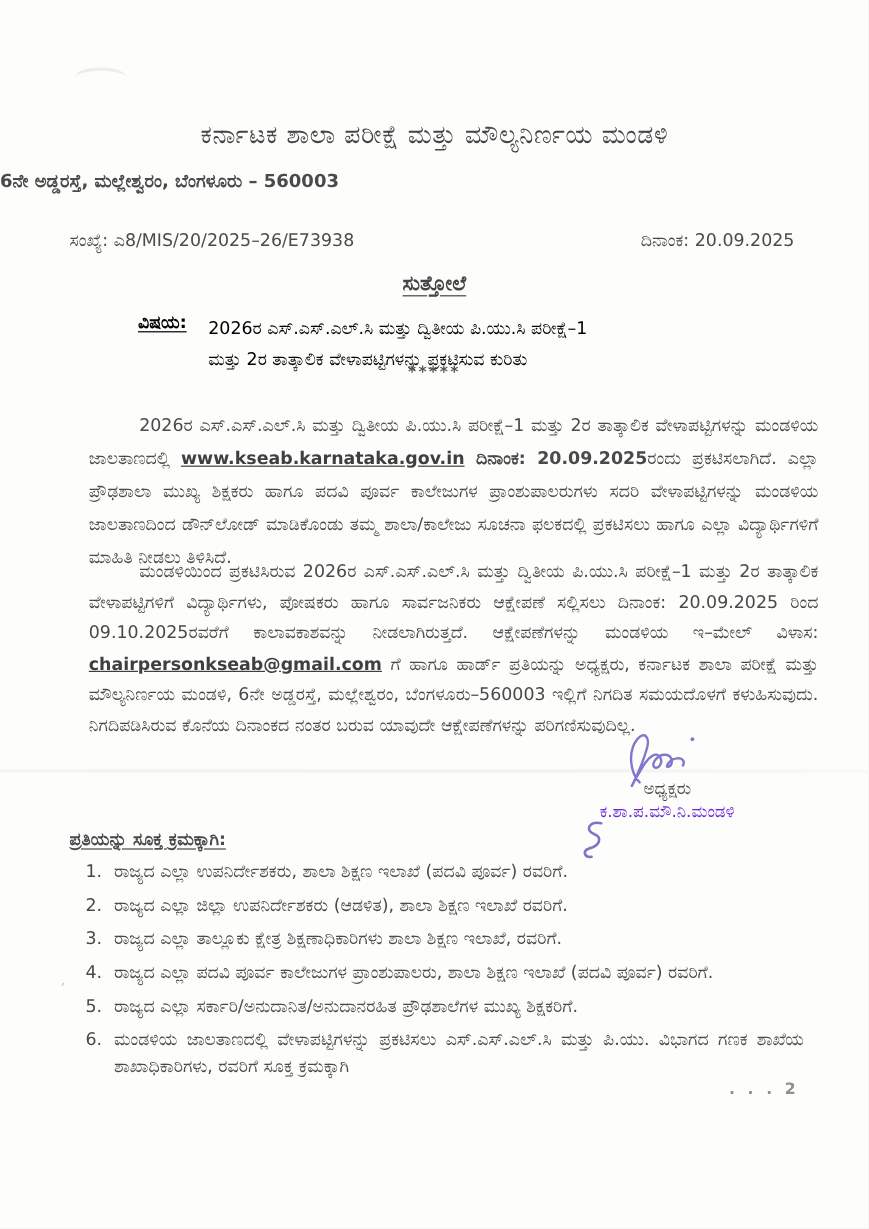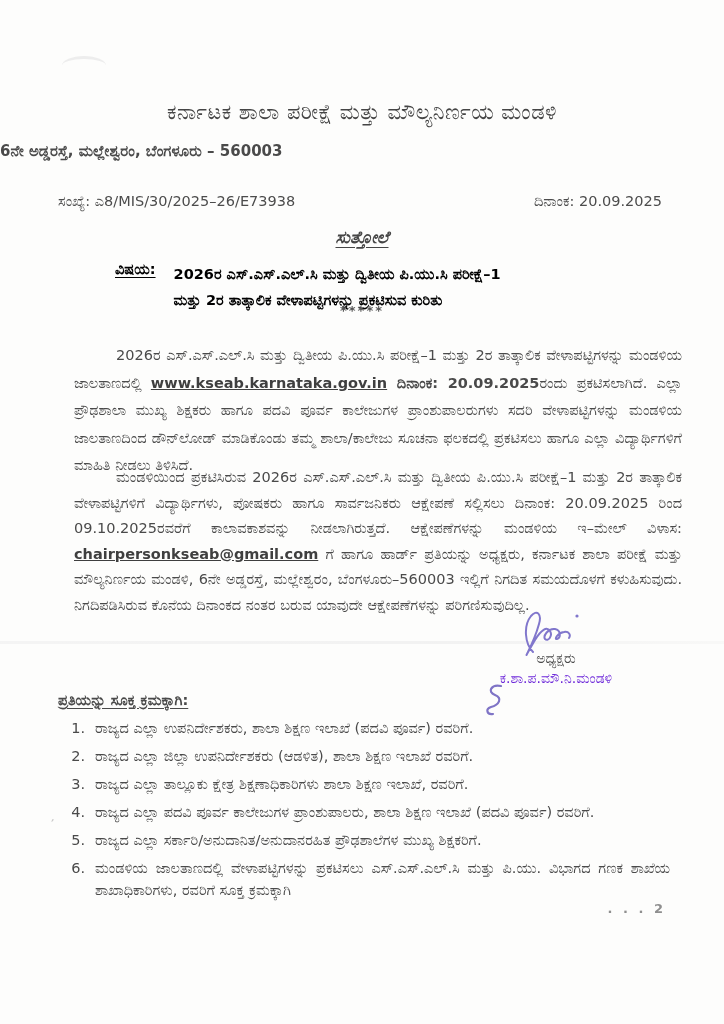--- a/index.html
+++ b/index.html
@@ -39,28 +39,28 @@
   }
   .ref-row{
     position:absolute;left:58px;top:193px;width:604px;
     display:flex;justify-content:space-between;
     font-size:14.5px;color:#4c4c4c;
   }
   .doc-type{
     position:absolute;left:0;top:227px;width:724px;text-align:center;
     font-size:17px;font-weight:bold;color:#454545;
   }
-  .doc-type span{text-decoration:underline;text-underline-offset:4px;font-style:italic;}
+  .doc-type span{text-decoration:underline;text-underline-offset:4px;}
 
   .subject-row{
     position:absolute;left:115px;top:261px;width:500px;
     display:flex;gap:18px;font-size:14.5px;color:#000000;
   }
   .subject-label{font-weight:bold;text-decoration:underline;text-underline-offset:3px;white-space:nowrap;}
-  .subject-lines{line-height:26px;font-weight:bold;}
+  .subject-lines{line-height:26px;}
   .stars{
     position:absolute;left:0;top:303px;width:724px;text-align:center;
     font-size:13px;font-weight:bold;letter-spacing:2px;color:#555;
   }
 
   .para{
     position:absolute;left:58px;width:608px;
     font-size:14.5px;text-align:justify;color:#4a4a4a;
     text-indent:42px;margin:16px;
   }
@@ -100,21 +100,21 @@
   <div class="scan-arc"></div>
   <div class="scan-band"></div>
   <div class="scan-tick">,</div>
 
   <div class="org-title">ಕರ್ನಾಟಕ ಶಾಲಾ ಪರೀಕ್ಷೆ ಮತ್ತು ಮೌಲ್ಯನಿರ್ಣಯ ಮಂಡಳಿ</div>
   <div class="org-address">6ನೇ ಅಡ್ಡರಸ್ತೆ, ಮಲ್ಲೇಶ್ವರಂ, ಬೆಂಗಳೂರು – 560003</div>
 
   <div class="ref-row">
     <div>
       <span>ಸಂಖ್ಯೆ:</span>
-      <span>ಎ8/MIS/30/2025–26/E73938</span>
+      <span>ಎ8/MIS/20/2025–26/E73938</span>
     </div>
     <div>
       <span>ದಿನಾಂಕ:</span>
       <span>20.09.2025</span>
     </div>
   </div>
 
   <div class="doc-type">
     <span>ಸುತ್ತೋಲೆ</span>
   </div>

